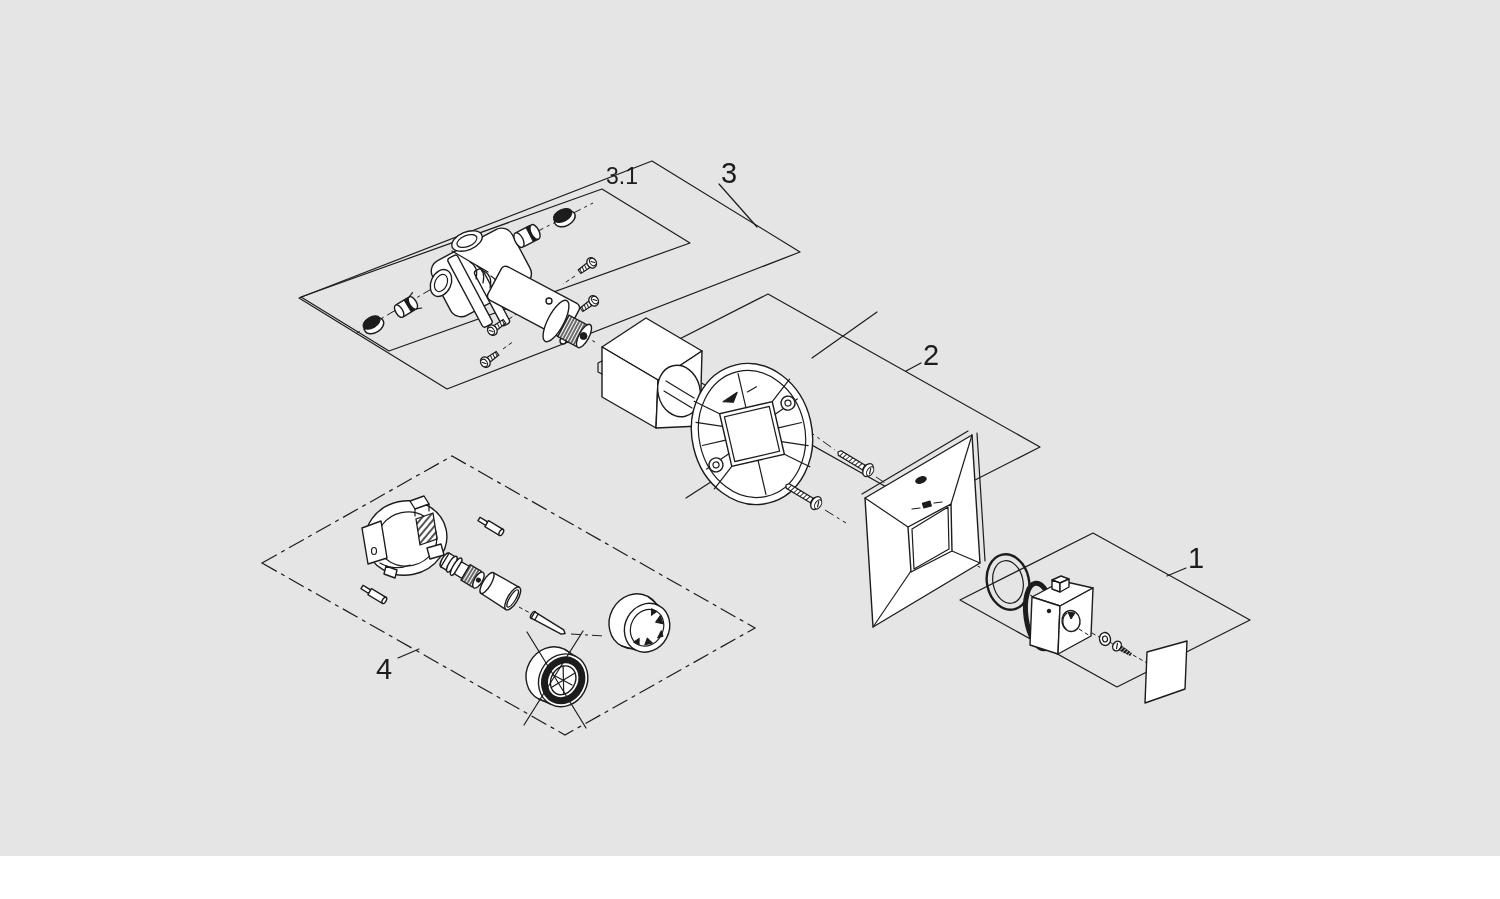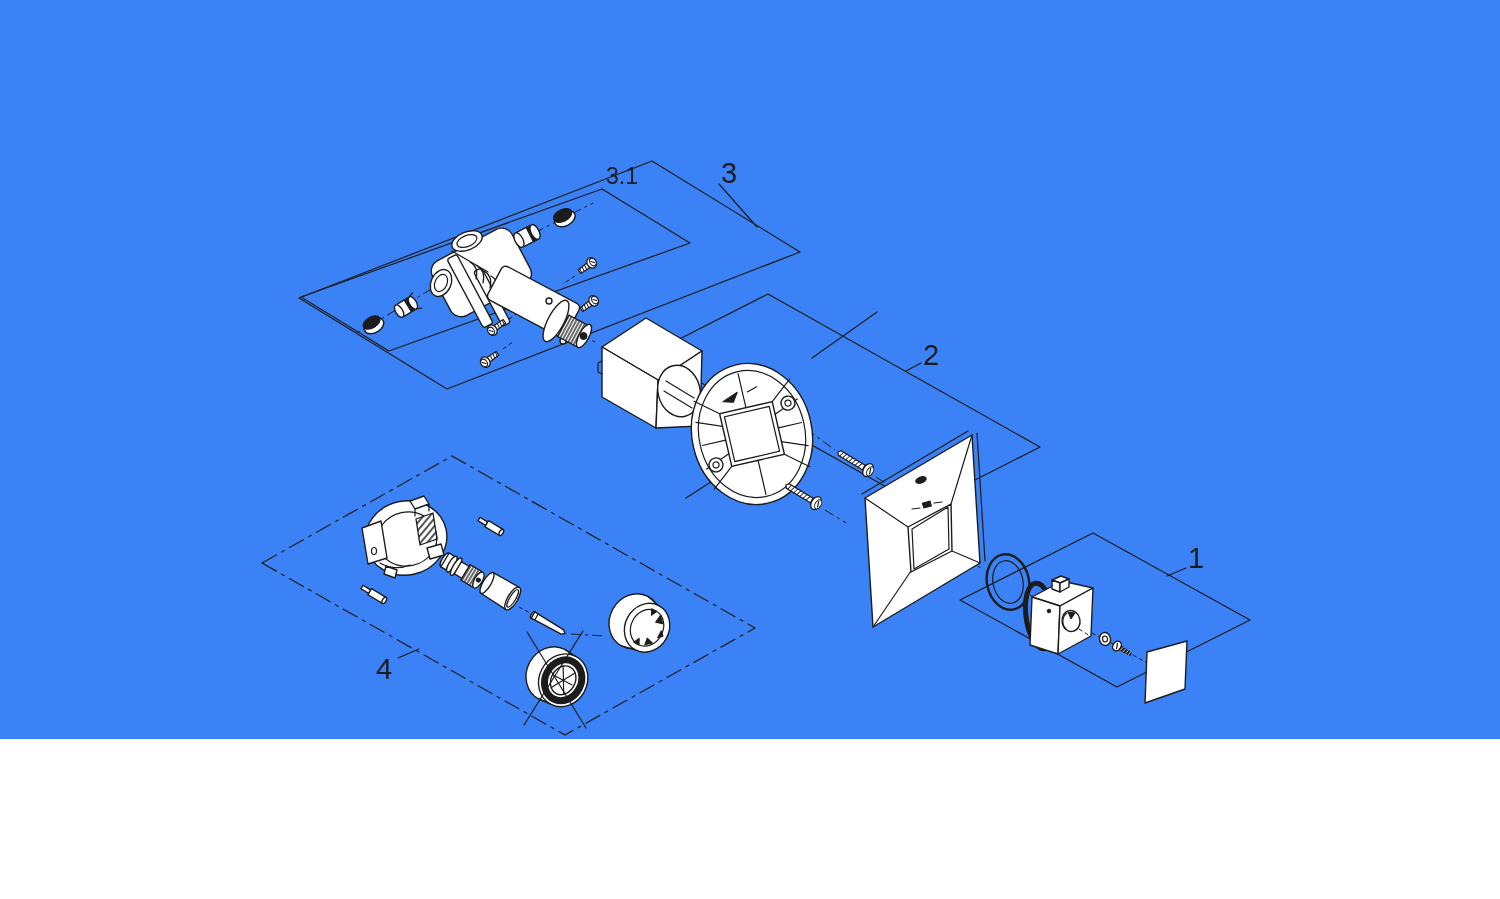--- a/index.html
+++ b/index.html
@@ -1,16 +1,16 @@
 <!DOCTYPE html>
 <html><head>
 <meta charset="utf-8">
 <style>
   html,body{margin:0;padding:0;background:#fff;}
-  #stage{position:relative;width:1500px;height:739px;background:#3b82f6;overflow:hidden;
+  #stage{position:relative;width:1500px;height:856px;background:#e5e5e5;overflow:hidden;
          font-family:"Liberation Sans", sans-serif;}
   svg{display:block;}
   .s  {fill:none;stroke:#1c1c1c;stroke-width:1.2;stroke-linejoin:round;stroke-linecap:round;}
   .p  {fill:#ffffff;stroke:#1c1c1c;stroke-width:1.4;stroke-linejoin:round;stroke-linecap:round;}
   .pd {fill:#1c1c1c;stroke:#1c1c1c;stroke-width:1;stroke-linejoin:round;}
   .thk{fill:none;stroke:#1c1c1c;stroke-width:2.4;}
   .chain{fill:none;stroke:#1c1c1c;stroke-width:1.2;stroke-dasharray:17 5 4 5;}
   .ax {fill:none;stroke:#1c1c1c;stroke-width:1;stroke-dasharray:10 4 3 4;}
   .d2 {fill:none;stroke:#1c1c1c;stroke-width:1;stroke-dasharray:4 3;}
   text.num{font-family:"Liberation Sans", sans-serif;font-size:29px;fill:#1c1c1c;

